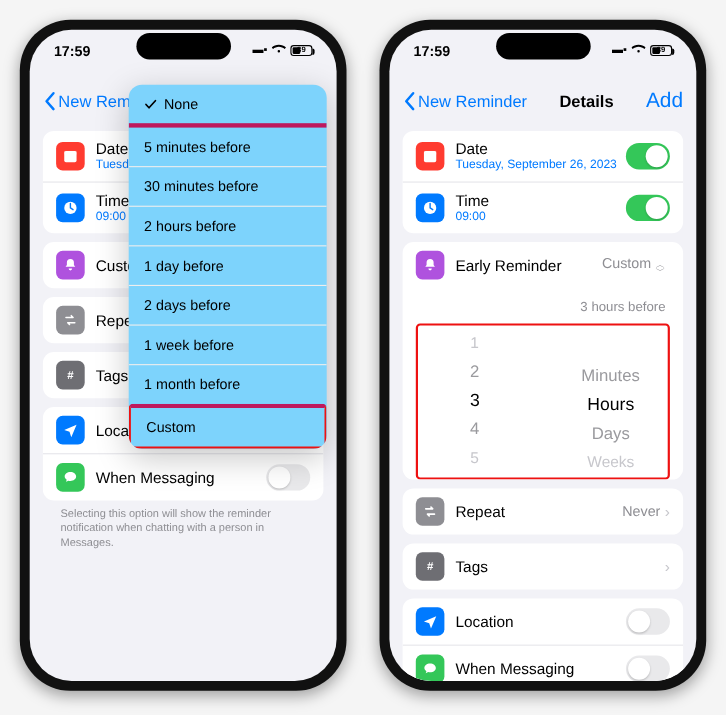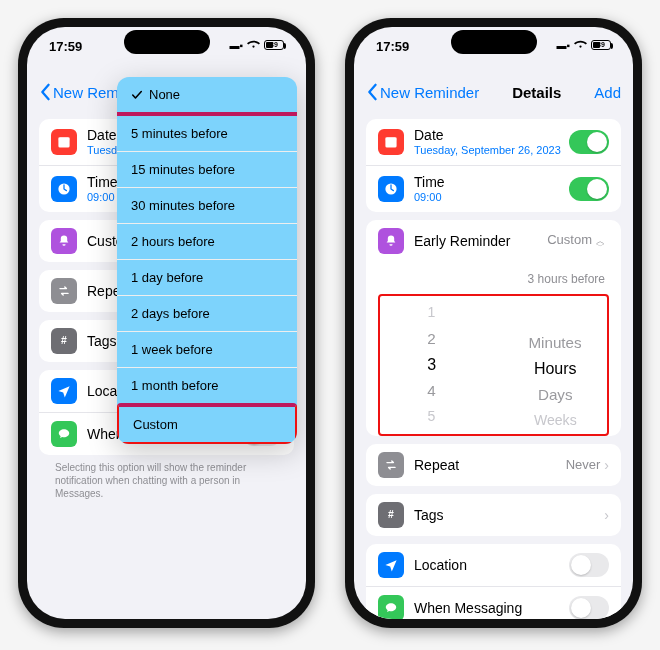--- a/index.html
+++ b/index.html
@@ -6,21 +6,21 @@
   body { background: #f5f5f5; width: 660px; height: 650px; overflow: hidden; display: flex; gap: 30px; padding: 18px 18px; }
   .phone { width: 348px; height: 610px; background: #111; border-radius: 46px; padding: 9px; position: relative; box-shadow: 0 4px 14px rgba(0,0,0,.35); }
   .screen { width: 100%; height: 100%; border-radius: 38px; background: #f2f2f7; overflow: hidden; position: relative; }
   .notch { position: absolute; top: 12px; left: 50%; transform: translateX(-50%); width: 86px; height: 24px; background: #000; border-radius: 14px; z-index: 50; }
   .statusbar { height: 46px; display: flex; justify-content: space-between; align-items: flex-start; padding: 12px 22px 0; font-size: 13px; font-weight: 600; color: #000; }
   .status-icons { display: flex; gap: 4px; align-items: center; font-size: 10px; }
   .navbar { height: 38px; display: flex; align-items: center; justify-content: space-between; padding: 0 12px; }
   .nav-back { display: flex; align-items: center; color: #007aff; font-size: 15px; gap: 2px; }
   .nav-back svg { width: 12px; height: 18px; }
   .nav-title { color: #000; font-size: 15px; font-weight: 600; }
-  .nav-add { color: #007aff; font-size: 15px; text-align: right; }
+  .nav-add { color: #007aff; font-size: 19px; text-align: right; }
   .content { padding: 0 12px 8px; }
   .group { background: #fff; border-radius: 10px; margin-top: 8px; overflow: hidden; }
   .row { display: flex; align-items: center; padding: 8px 12px; min-height: 40px; border-top: 0.5px solid #e5e5ea; font-size: 14px; }
   .row:first-child { border-top: none; }
   .row .icon { width: 26px; height: 26px; border-radius: 6px; margin-right: 10px; display: flex; align-items: center; justify-content: center; flex-shrink: 0; }
   .row .labels { flex: 1; display: flex; flex-direction: column; line-height: 1.2; }
   .row .label { color: #000; font-size: 14px; }
   .row .sub { color: #007aff; font-size: 11px; }
   .row .val { color: #8e8e93; font-size: 13px; margin-right: 4px; }
   .toggle { width: 40px; height: 24px; border-radius: 12px; position: relative; }
@@ -172,23 +172,20 @@
       <div class="menu-item">
         <svg viewBox="0 0 14 14">
             <path d="M2 7l3.2 3.5L12 3" stroke="#000" stroke-width="1.8" fill="none" stroke-linecap="round" stroke-linejoin="round"></path>
           </svg>
         <span>None</span>
       </div>
       <div class="menu-item sep">
           <span>5 minutes before</span>
         </div>
       <div class="menu-item">
-          <span>15 minutes before</span>
-        </div>
-      <div class="menu-item">
           <span>30 minutes before</span>
         </div>
       <div class="menu-item">
           <span>2 hours before</span>
         </div>
       <div class="menu-item">
           <span>1 day before</span>
         </div>
       <div class="menu-item">
           <span>2 days before</span>

